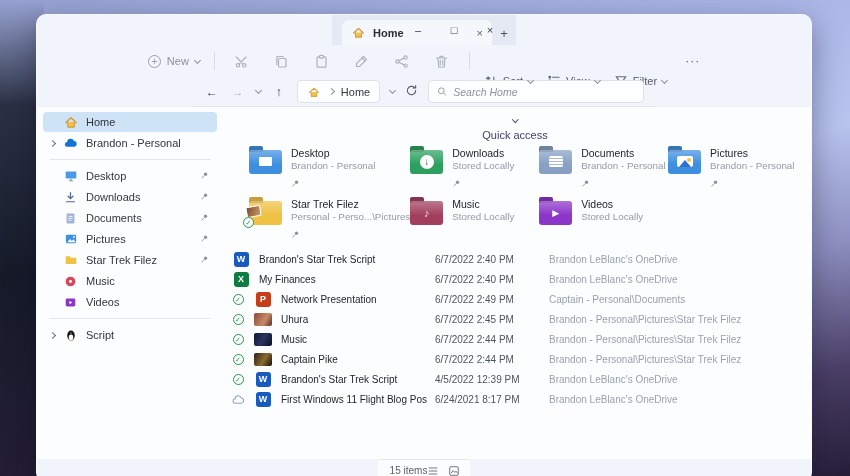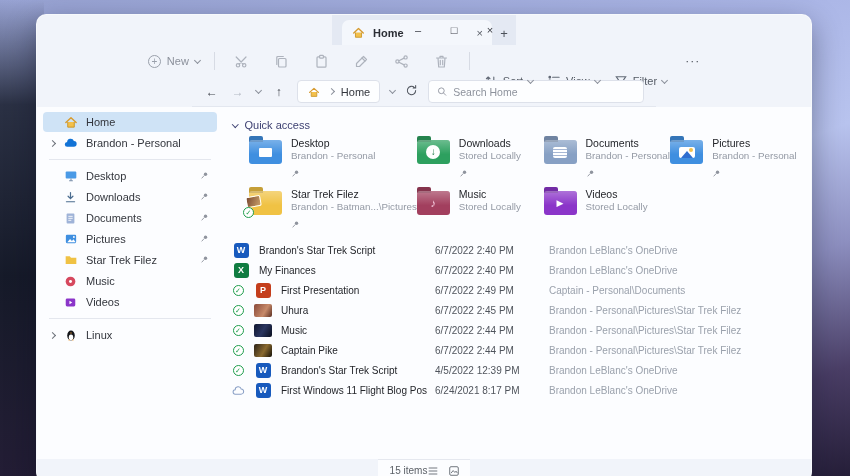--- a/index.html
+++ b/index.html
@@ -52,40 +52,40 @@
   .addrbar { height:30px; display:flex; align-items:center; padding:0 12px; gap:10px; flex:0 0 30px; border-bottom:1px solid #e3e7ef; }
   .nav-ic { font-size:12px; color:#3f434b; width:16px; text-align:center; }
   .nav-ic.dis { color:#b4b9c3; }
   .crumb-box { flex:1; height:23px; background:#fdfeff; border:1px solid #dde1ea; border-radius:4px;
     display:flex; align-items:center; gap:7px; padding:0 9px; font-size:11px; color:#33363d; }
   .refresh svg { stroke:#4f545d; fill:none; stroke-width:1.2; stroke-linecap:round; }
   .search-box { width:216px; height:23px; background:#fdfeff; border:1px solid #dde1ea; border-radius:4px;
     display:flex; align-items:center; gap:6px; padding:0 8px; }
   .search-box svg { stroke:#8b909b; fill:none; stroke-width:1.2; }
   .search-box input { border:none; outline:none; background:transparent; font-size:10.5px; color:#444; width:100%;
-    font-family:"Liberation Sans","DejaVu Sans",sans-serif; }
+    font-family:"Liberation Sans","DejaVu Sans",sans-serif;font-style:italic; }
   .search-box input::placeholder { color:#8d929c; }
 
   
   .main { flex:1; display:flex; background:#fcfdff; min-height:0; }
 
   
   .sidebar { width:186px; flex:0 0 186px; padding:5px 6px 0 6px; }
   .sb-row { height:20px; display:flex; align-items:center; gap:8px; padding:0 8px 0 20px; position:relative;
     border-radius:4px; font-size:11px; color:#33363d; margin-bottom:1px; }
   .sb-row.sel { background:#cfe3f6; }
   .sb-exp { position:absolute; left:7px; color:#6b7078; }
   .sb-ic { width:15px; height:15px; flex:0 0 15px; display:flex; align-items:center; justify-content:center; }
   .sb-pin { margin-left:auto; }
   .sb-sep { height:1px; background:#e4e7ee; margin:6px 6px 6px 6px; }
   .pin-svg { width:9px; height:9px; }
 
   
   .content { flex:1; padding:7px 14px 0 6px; min-width:0; }
-  .sec-head { display:flex; align-items:center; gap:7px; font-size:11px; color:#3f4273; margin:5px 0 6px 4px; }
+  .sec-head { display:flex; align-items:center; gap:7px; font-size:11px; color:#3f4273; margin:5px 0 6px 4px;flex-direction:column; }
   .sec-head .chv { width:4.5px; height:4.5px; }
 
   
   .qa-grid { display:grid; grid-template-columns:repeat(4,1fr); margin:2px 0 8px 20px; row-gap:7px; }
   .tile { display:flex; gap:9px; align-items:flex-start; height:44px; }
   .tile-ic { position:relative; margin-top:3px; }
   .fld { position:relative; width:33px; height:24px; border-radius:3px; }
   .fld::before { content:""; position:absolute; top:-4px; left:0; width:14px; height:6px; border-radius:2px 2px 0 0;
     background:inherit; filter:brightness(.82); }
   .fld::after { content:""; position:absolute; inset:0; border-radius:3px;
@@ -382,21 +382,21 @@
       <div class="sb-row">
         <span class="sb-exp chv right"></span>
         <span class="sb-ic">
           <svg width="12" height="13" viewBox="0 0 14 15">
               <ellipse cx="7" cy="7.6" rx="4.4" ry="5.8" fill="#15161a"></ellipse>
               <ellipse cx="7" cy="9.6" rx="2.6" ry="3.4" fill="#fff"></ellipse>
               <path d="M6 4.6l1-1 1 1-1 .8z" fill="#f2a13a"></path>
               <path d="M3.6 13l1.6-1 .8 1.4zM10.4 13l-1.6-1-.8 1.4z" fill="#f2a13a"></path>
             </svg>
         </span>
-        <span>Linux</span>
+        <span>Script</span>
       </div>
     </div>
 
     <div class="content">
 
       <div class="sec-head">
         <span class="chv down"></span>
         <span>Quick access</span>
       </div>
       <div class="qa-grid">
@@ -478,21 +478,21 @@
 
         <div class="tile">
           <div class="tile-ic">
             <div class="fld f-star">
                 <span class="photo-corner"></span>
               </div>
             <span class="badge tile-badge">✓</span>
           </div>
           <div class="tile-txt">
             <div class="t-name">Star Trek Filez</div>
-            <div class="t-sub">Brandon - Batman...\Pictures</div>
+            <div class="t-sub">Personal - Perso...\Pictures</div>
             <div class="t-pin"><svg class="pin-svg" viewBox="0 0 14 14">
                   <circle cx="8.6" cy="5" r="2.6" fill="#8f949e"></circle>
                   <path d="M6.6 7L2.6 11.4" stroke="#8f949e" stroke-width="1.4"></path>
                 </svg></div>
           </div>
         </div>
 
         <div class="tile">
           <div class="tile-ic">
               <div class="fld f-music">
@@ -538,21 +538,21 @@
       </div>
 
       <div class="rows">
         <div class="frow">
           <span class="col-status">
               <span class="badge">✓</span>
             </span>
           <span class="col-fic">
               <span class="ft ft-ppt">P</span>
             </span>
-          <span class="col-name">First Presentation</span>
+          <span class="col-name">Network Presentation</span>
           <span class="col-date">6/7/2022 2:49 PM</span>
           <span class="col-loc">Captain - Personal\Documents</span>
         </div>
         <div class="frow">
           <span class="col-status">
               <span class="badge">✓</span>
             </span>
           <span class="col-fic">
               <span class="thumb th-uhura"></span>
             </span>

